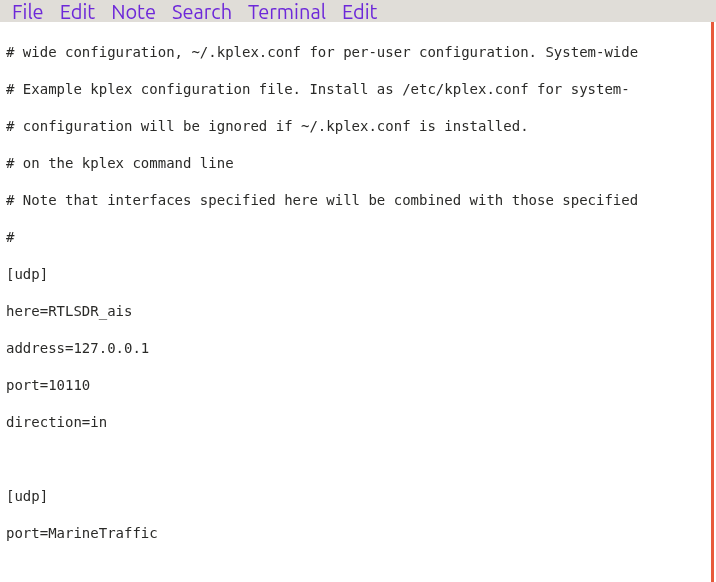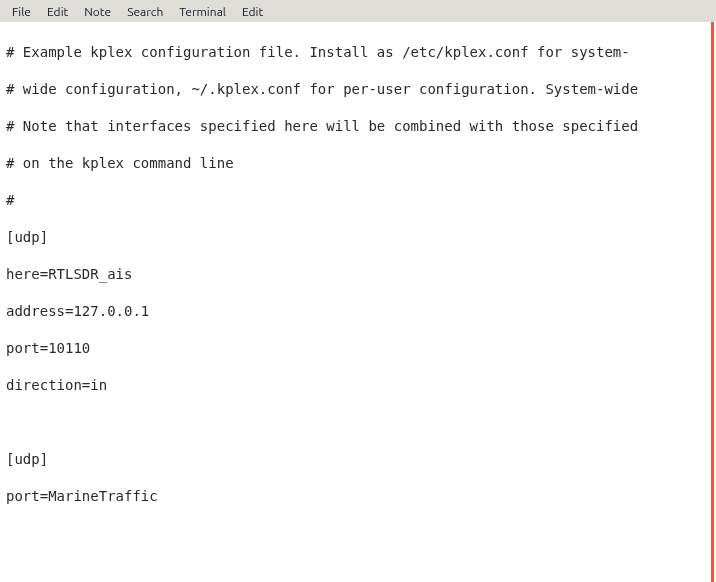--- a/index.html
+++ b/index.html
@@ -12,22 +12,22 @@
     overflow: hidden;
     position: relative;
   }
   .menubar {
     background: #e0ddd8;
     height: 22px;
     display: flex;
     align-items: center;
     padding: 0 4px;
     font-family: "Ubuntu", "DejaVu Sans", sans-serif;
-    font-size: 12px;
-    color: #0f172a;
+    font-size: 20px;
+    color: #6d28d9;
   }
   .menubar span {
     padding: 0 8px;
     cursor: default;
   }
   .terminal {
     padding: 2px 4px 2px 6px;
     white-space: pre;
     color: #2a2a28;
     line-height: 18.5px;
@@ -49,24 +49,25 @@
 <div class="menubar">
   <span>File</span>
   <span>Edit</span>
   <span>Note</span>
   <span>Search</span>
   <span>Terminal</span>
   <span>Edit</span>
 </div>
 
 <div class="terminal">
+<div class="line"># wide configuration, ~/.kplex.conf for per-user configuration. System-wide</div>
 <div class="line"># Example kplex configuration file. Install as /etc/kplex.conf for system-</div>
-<div class="line"># wide configuration, ~/.kplex.conf for per-user configuration. System-wide</div>
+<div class="line"># configuration will be ignored if ~/.kplex.conf is installed.</div>
+<div class="line"># on the kplex command line</div>
 <div class="line"># Note that interfaces specified here will be combined with those specified</div>
-<div class="line"># on the kplex command line</div>
 <div class="line">#</div>
 <div class="line">[udp]</div>
 <div class="line">here=RTLSDR_ais</div>
 <div class="line">address=127.0.0.1</div>
 <div class="line">port=10110</div>
 <div class="line">direction=in</div>
 <div class="line"></div>
 <div class="line">[udp]</div>
 <div class="line">port=MarineTraffic</div>
 

